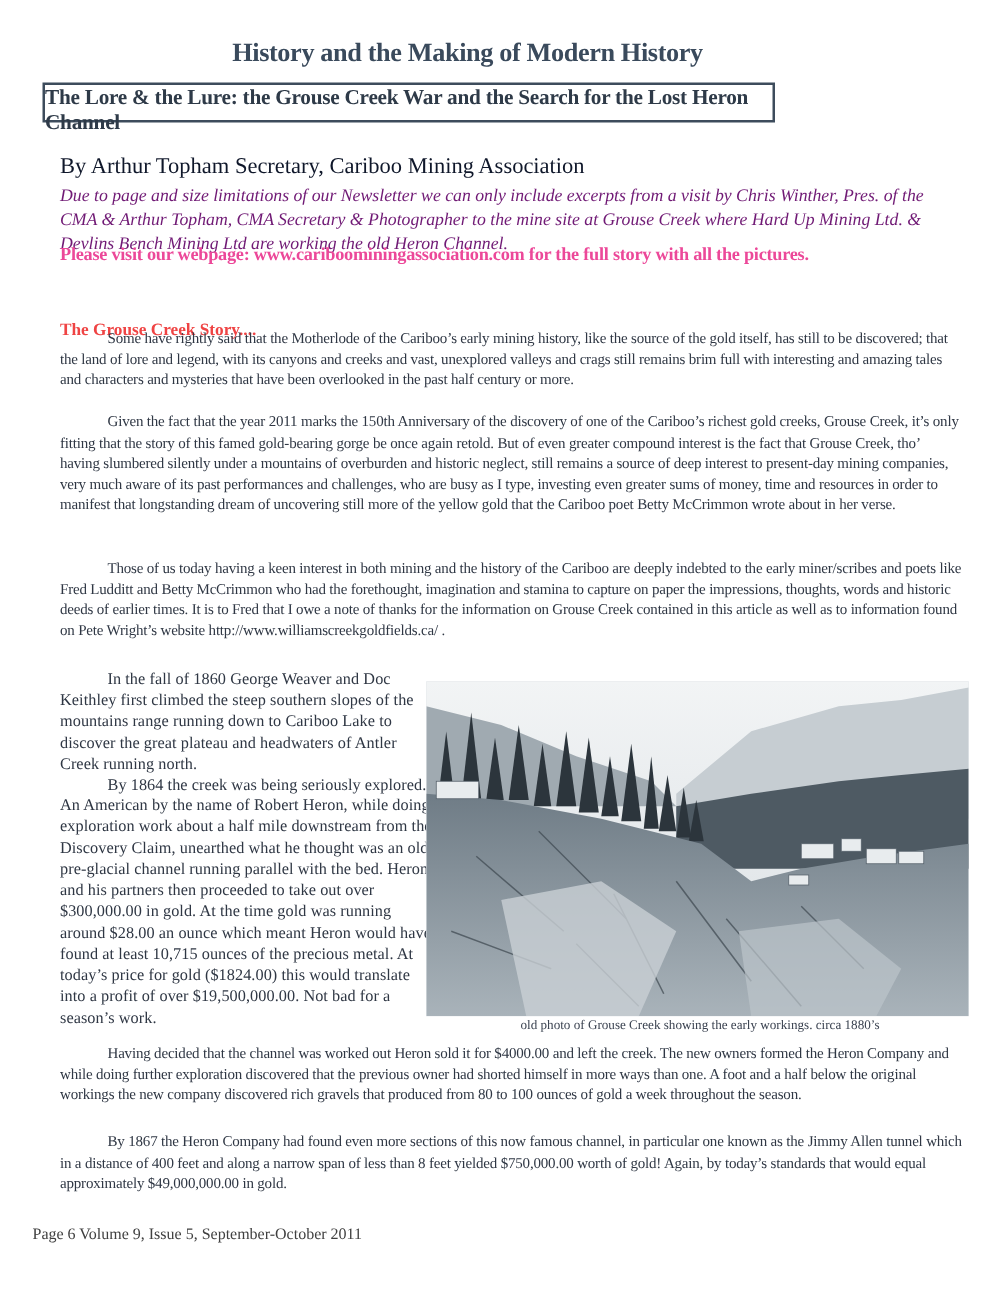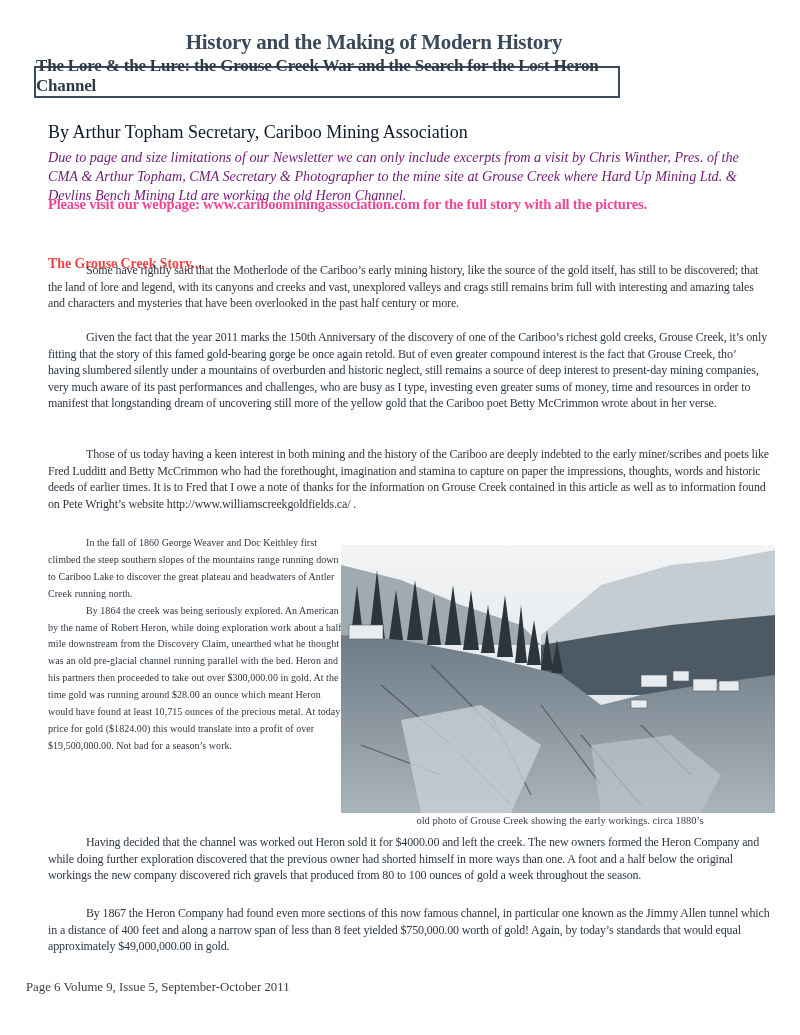--- a/index.html
+++ b/index.html
@@ -9,21 +9,21 @@
     color: #2b3440;
   }
   .page-title {
     position: absolute; left: 0; width: 748px; top: 30px;
     text-align: center; font-weight: bold; font-size: 21px;
     color: #3a4a5c; letter-spacing: -0.3px;
   }
   .subtitle-box {
     position: absolute; left: 34px; top: 66px; width: 586px; height: 32px;
     border: 2px solid #3d4c5c; box-sizing: border-box;
-    display: flex; align-items: flex-end; justify-content: center;
+    display: flex; align-items: flex-start; justify-content: center;
   }
   .subtitle-box span {
     font-weight: bold; font-size: 17px; color: #2e3a48; letter-spacing: -0.2px;
   }
   .byline {
     position: absolute; left: 48px; top: 122px; font-size: 18px; color: #0f172a;
   }
   .intro {
     position: absolute; left: 48px; top: 148px; width: 722px;
     font-style: italic; font-size: 14.2px; line-height: 19px; color: #701a75;
@@ -36,21 +36,21 @@
     position: absolute; left: 48px; top: 256px;
     font-weight: bold; font-size: 13.8px; color: #ef4444;
   }
   .para {
     position: absolute; left: 48px; width: 722px;
     font-size: 12px; line-height: 16.6px; color: #2f3744;
     text-indent: 38px; margin: 0; letter-spacing: -0.15px;
   }
   .col-text {
     position: absolute; left: 48px; top: 535px; width: 300px;
-    font-size: 10px; line-height: 16.9px; color: #2f3744;
+    font-size: 13px; line-height: 16.9px; color: #2f3744;
   }
   .col-text p { margin: 0; text-indent: 38px; letter-spacing: 0.05px; }
   .photo {
     position: absolute; left: 341px; top: 545px; width: 434px; height: 268px;
     overflow: hidden; background: #dfe4e8;
   }
   .caption {
     position: absolute; left: 340px; top: 815px; width: 440px; text-align: center;
     font-size: 10.5px; color: #3a4250;
   }

